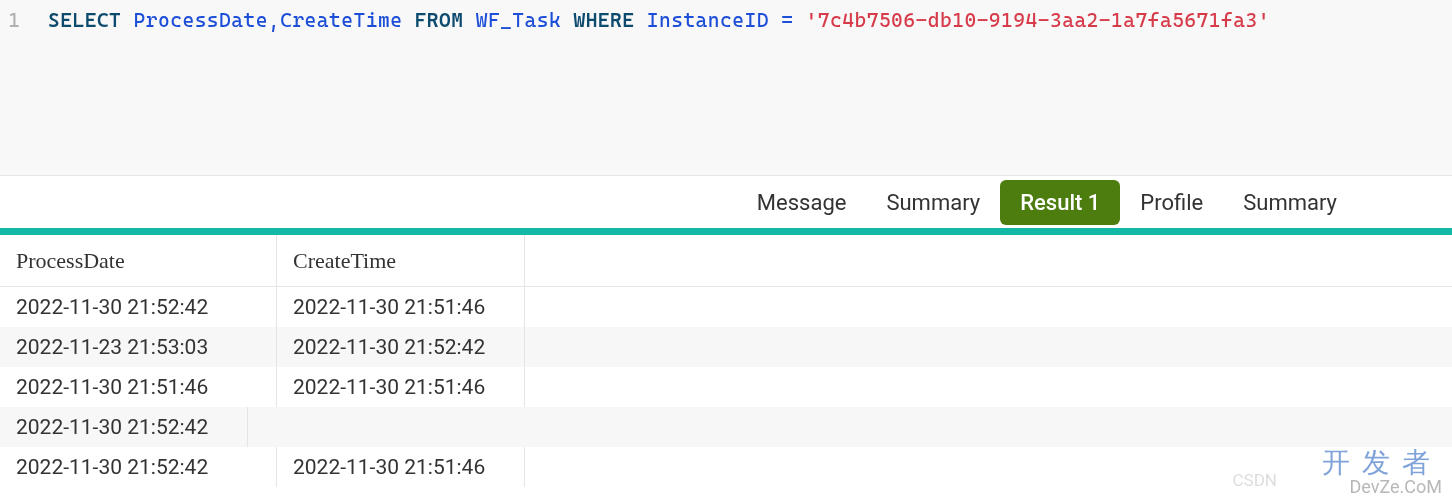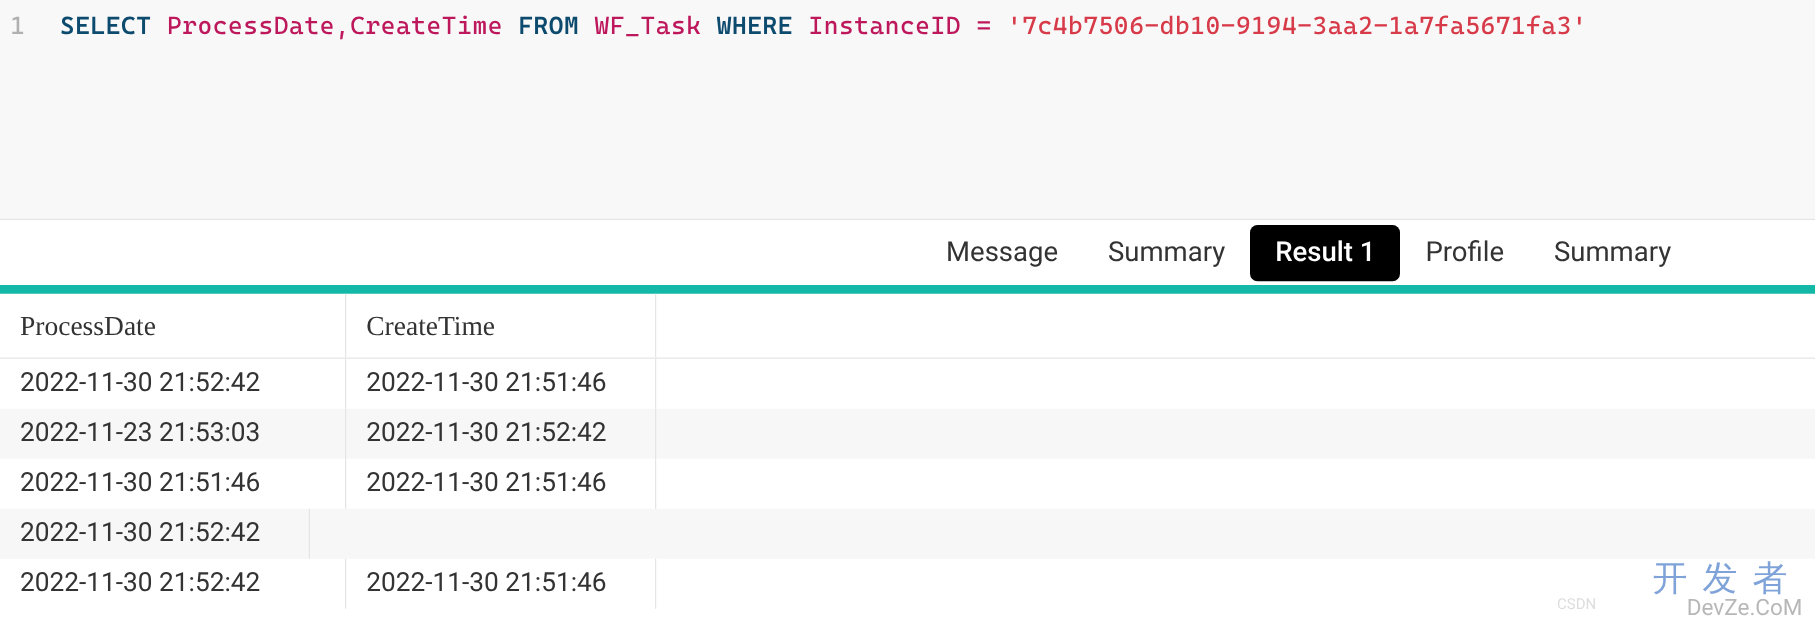--- a/index.html
+++ b/index.html
@@ -33,21 +33,21 @@
     .code-line {
       padding-left: 18px;
       white-space: nowrap;
       letter-spacing: 0.5px;
     }
     .kw {
       color: #0c4a6e;
       font-weight: 600;
     }
     .plain {
-      color: #be185d;
+      color: #1d4ed8;
     }
     .str {
       color: #d73a49;
     }
     .tabs-row {
       height: 60px;
       border-top: 1px solid #e5e5e5;
       border-bottom: 7px solid #14b8a6;
       display: flex;
       align-items: center;
@@ -56,21 +56,21 @@
       gap: 0;
     }
     .tab {
       font-size: 22px;
       color: #333;
       padding: 10px 20px;
       cursor: pointer;
       border-radius: 6px;
     }
     .tab.active {
-      background: #000000;
+      background: #4d7c0f;
       color: #ffffff;
       font-weight: 500;
     }
     .results-table {
       width: 100%;
     }
     .table-header {
       display: flex;
       border-bottom: 1px solid #e5e5e5;
       height: 52px;
@@ -133,21 +133,21 @@
       color: #888;
       font-size: 18px;
       opacity: 0.6;
       margin-top: -6px;
     }
     .csdn {
       position: absolute;
       right: 175px;
       bottom: 12px;
       color: #bbb;
-      font-size: 12px;
+      font-size: 17px;
       opacity: 0.5;
     }
   </style>
 </head>
 <body>
 
 <div class="editor-area">
   <div class="line-number">1</div>
   <div class="code-line">
     <span class="kw">SELECT</span>

